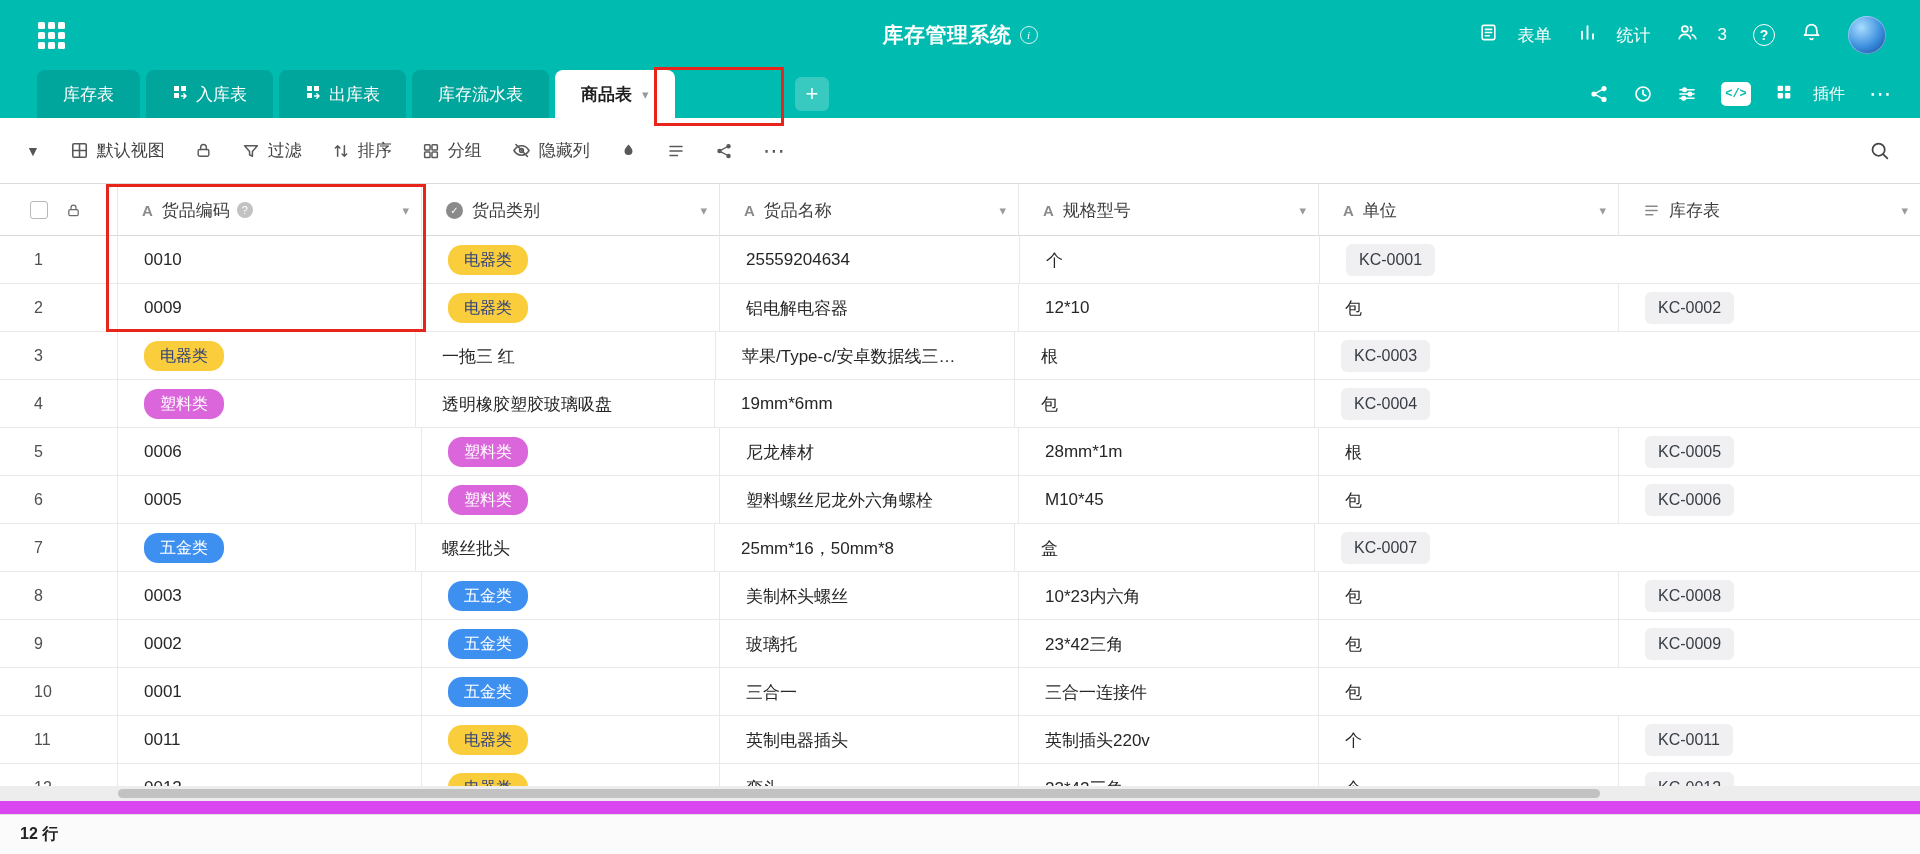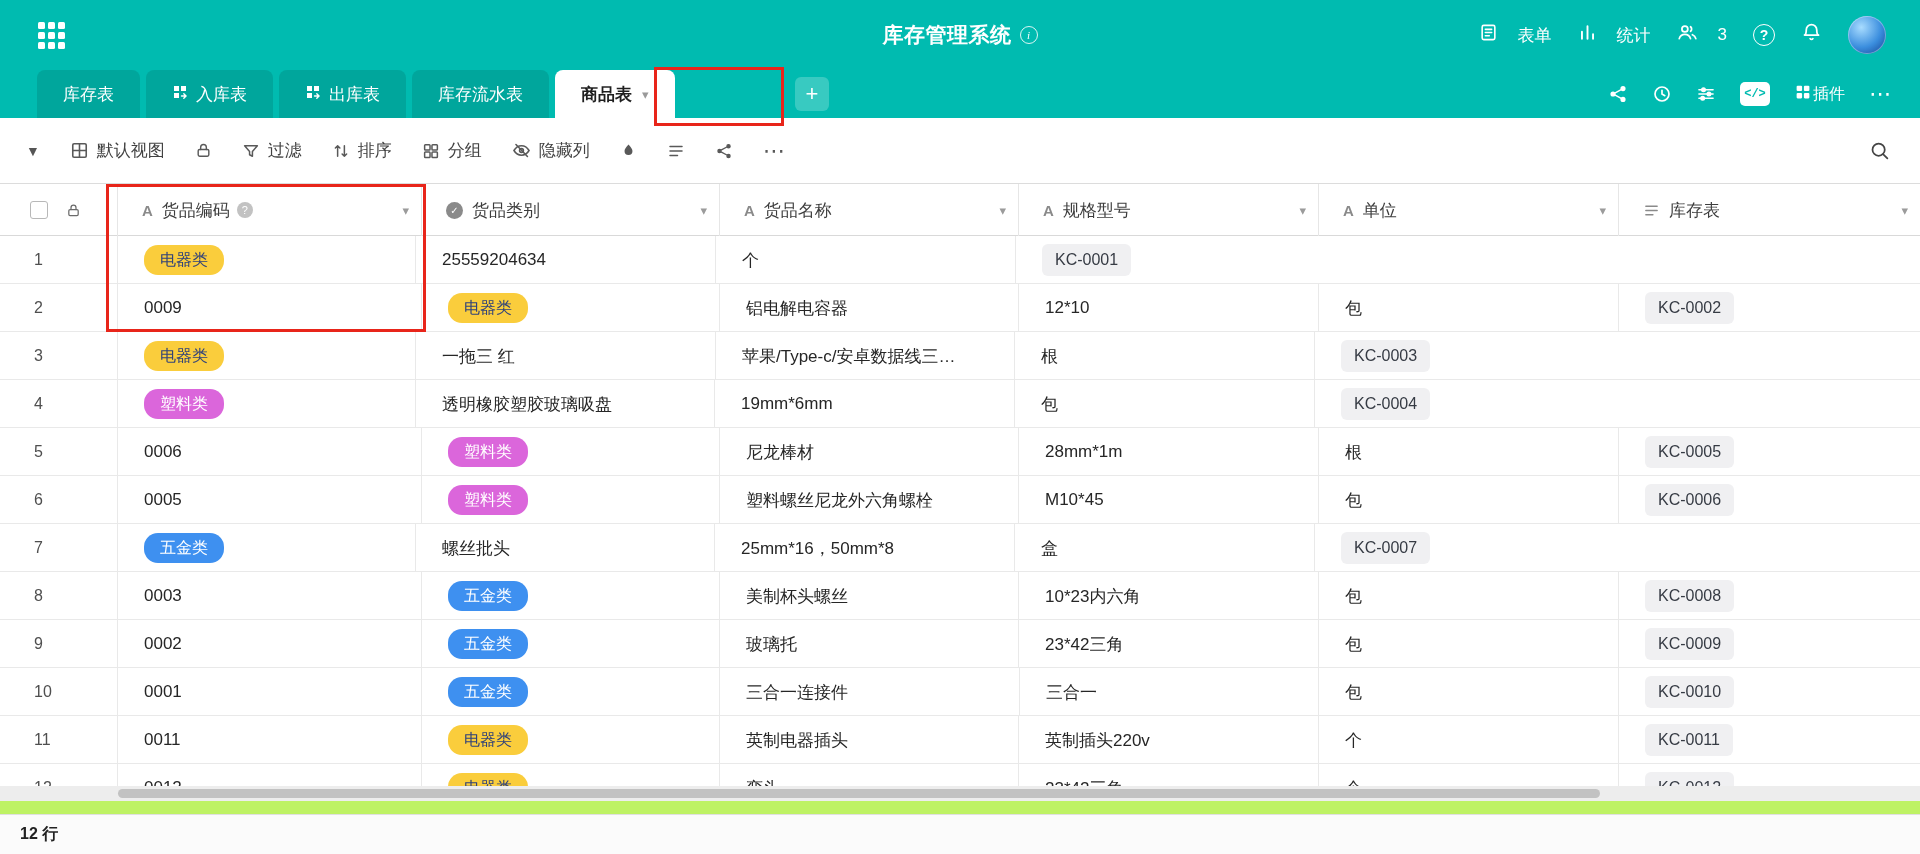--- a/index.html
+++ b/index.html
@@ -1,18 +1,18 @@
 <!DOCTYPE html>
 <html style="--teal: #00BBB0;"><head>
 <meta charset="utf-8">
 <style>
   * { box-sizing: border-box; margin: 0; padding: 0; }
   html,body { background:#fff; }
   body { font-family: "Liberation Sans", "DejaVu Sans", sans-serif; }
-  .app { position:relative; width:1920px; height:854px; background:#bef264; overflow:hidden; }
+  .app { position:relative; width:1920px; height:854px; background:#d946ef; overflow:hidden; }
 
   
   .topbar { position:absolute; top:0; left:0; right:0; height:70px; background:var(--teal,#00BBB0); color:#fff; }
   .tb-left { position:absolute; left:38px; top:0; height:70px; display:flex; align-items:center; }
   .grid9 { display:grid; grid-template-columns:repeat(3,7px); grid-template-rows:repeat(3,7px); gap:3px; cursor:pointer; }
   .grid9 i { background:#fff; border-radius:1.5px; }
   .tb-center { position:absolute; left:0; right:0; top:0; height:70px; display:flex; align-items:center; justify-content:center; gap:8px; }
   .app-title { font-size:21px; font-weight:bold; letter-spacing:0.5px; }
   .info-ic { width:18px; height:18px; border:1.5px solid rgba(255,255,255,.85); border-radius:50%; font-size:11px; display:flex; align-items:center; justify-content:center; font-style:italic; font-family:"Liberation Serif",serif; }
   .tb-right { position:absolute; right:34px; top:0; height:70px; display:flex; align-items:center; gap:26px; font-size:17px; }
@@ -21,21 +21,21 @@
   .avatar { width:38px; height:38px; border-radius:50%; background:radial-gradient(circle at 35% 30%, #a8dcff, #3b8ede 55%, #123f8f); box-shadow:inset 0 0 0 1px rgba(255,255,255,.35); cursor:pointer; }
 
   
   .tabbar { position:absolute; top:70px; left:0; right:0; height:48px; background:var(--teal,#00BBB0); }
   .tabs { position:absolute; left:37px; top:0; height:48px; display:flex; gap:6px; align-items:flex-end; }
   .tab { height:48px; display:flex; align-items:center; gap:8px; padding:0 26px; background:rgba(0,70,66,.18); color:#fff; font-size:17px; border-radius:8px 8px 0 0; cursor:pointer; white-space:nowrap; }
   .tab.active { background:#fff; color:#1f1f1f; font-weight:bold; }
   .tab-caret { color:#9a9a9a; font-size:13px; margin-left:2px; }
   .tab-add { position:absolute; left:795px; top:7px; width:34px; height:34px; border-radius:6px; background:rgba(255,255,255,.22); color:#fff; font-size:22px; display:flex; align-items:center; justify-content:center; cursor:pointer; }
   .tabbar-right { position:absolute; right:28px; top:0; height:48px; display:flex; align-items:center; gap:24px; color:#fff; font-size:16px; }
-  .tbr-item { display:flex; align-items:center; gap:1px; cursor:pointer; }
+  .tbr-item { display:flex; align-items:center; gap:20px; cursor:pointer; }
   .code-box { width:30px; height:24px; background:#fff; border-radius:5px; color:var(--teal,#00BBB0); font-family:"Liberation Mono",monospace; font-size:12px; font-weight:bold; display:flex; align-items:center; justify-content:center; cursor:pointer; }
   .more-dots { font-size:22px; letter-spacing:1px; cursor:pointer; }
 
   
   .toolbar { position:absolute; top:118px; left:0; right:0; height:66px; background:#fff; border-bottom:1px solid #dcdcdc; display:flex; align-items:center; padding:0 26px; gap:30px; color:#424242; font-size:17px; }
   .tl-item { display:flex; align-items:center; gap:8px; cursor:pointer; white-space:nowrap; }
   .tl-caret { color:#555; font-size:14px; cursor:pointer; }
   .toolbar svg { display:block; }
   .tb-search { position:absolute; right:30px; cursor:pointer; display:flex; }
 
@@ -313,20 +313,21 @@
               <path d="M4 6h16M4 12h16M4 18h10"></path>
             </svg>
           </span>
           <span class="th-label">库存表</span>
           <span class="caret">▾</span>
         </div>
       </div>
     <div class="tbody" id="tbody">
         <div class="tr">
           <div class="td rowhead-td">1</div>
+          <div class="td" style="width:304px">0010</div>
           <div class="td" style="width:298px">
             <span class="badge" style="background:#FACD3C;color:#30427A">电器类</span>
           </div>
           <div class="td" style="width:300px">25559204634</div>
           <div class="td" style="width:300px">个</div>
           <div class="td" style="width:301px">
             <span class="kc">KC-0001</span>
           </div>
         </div>
         <div class="tr">
@@ -429,26 +430,23 @@
           <div class="td" style="width:301px">
             <span class="kc">KC-0009</span>
           </div>
         </div>
         <div class="tr">
           <div class="td rowhead-td">10</div>
           <div class="td" style="width:304px">0001</div>
           <div class="td" style="width:298px">
             <span class="badge" style="background:#3E90F0;color:#FFFFFF">五金类</span>
           </div>
+          <div class="td" style="width:299px">三合一</div>
           <div class="td" style="width:300px">三合一连接件</div>
-          <div class="td" style="width:299px">三合一</div>
-          <div class="td" style="width:300px">包</div>
-          <div class="td" style="width:301px">
-            <span class="kc">KC-0010</span>
-          </div>
+          <div class="td" style="width:300px">包</div>
         </div>
         <div class="tr">
           <div class="td rowhead-td">11</div>
           <div class="td" style="width:304px">0011</div>
           <div class="td" style="width:298px">
             <span class="badge" style="background:#FACD3C;color:#30427A">电器类</span>
           </div>
           <div class="td" style="width:299px">英制电器插头</div>
           <div class="td" style="width:300px">英制插头220v</div>
           <div class="td" style="width:300px">个</div>

